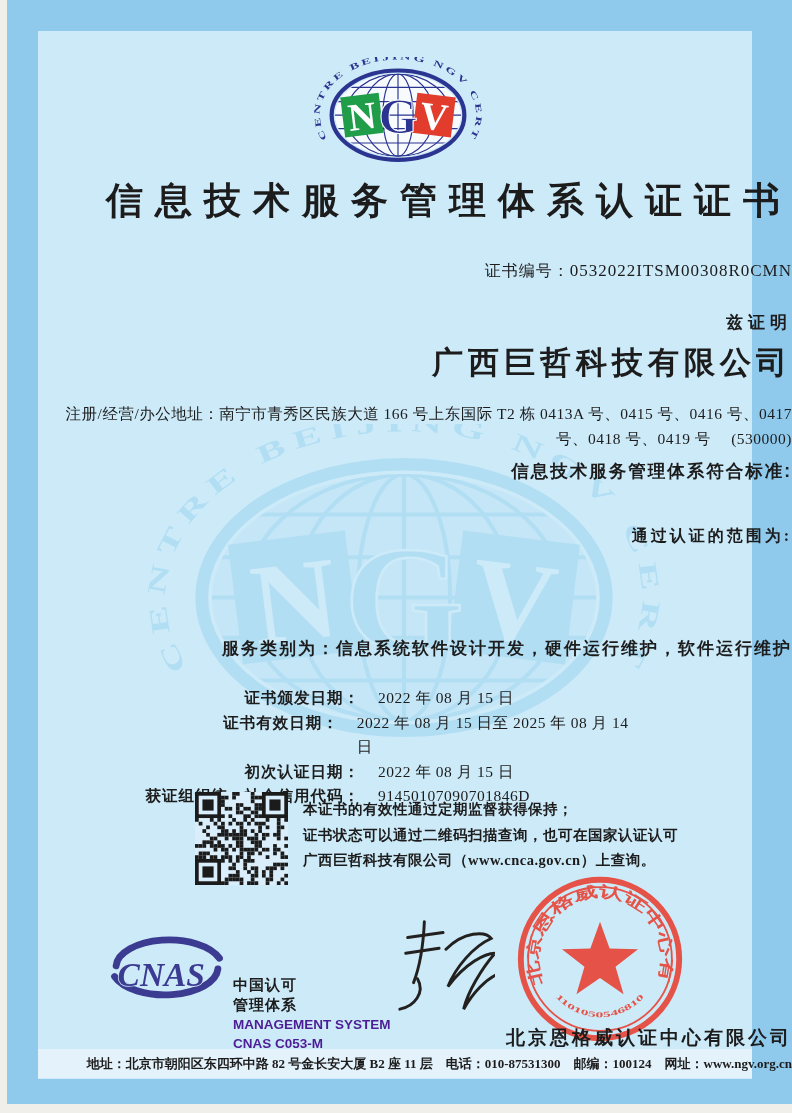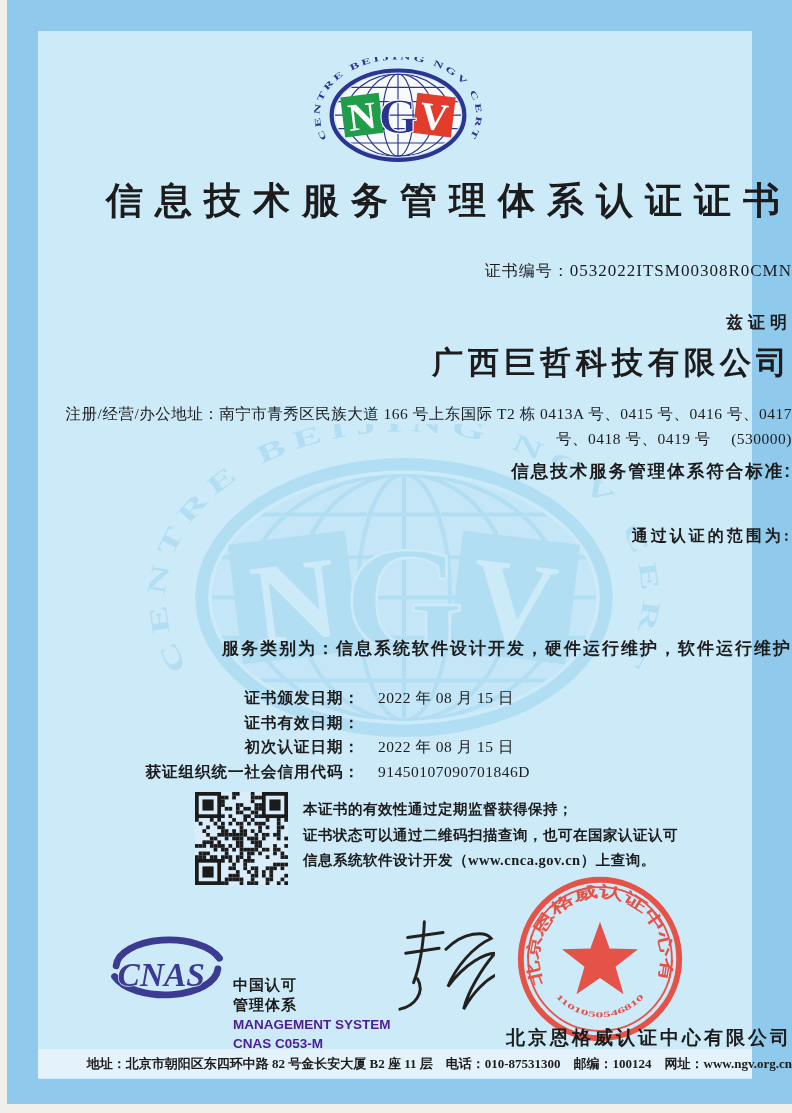--- a/index.html
+++ b/index.html
@@ -145,20 +145,21 @@
   <div class="abs ctr scopelabel">通过认证的范围为:</div>
   <div class="abs ctr scopeline scope3">服务类别为：信息系统软件设计开发，硬件运行维护，软件运行维护</div>
 
   <div class="abs dates">
     <div class="drow">
       <span class="dlab">证书颁发日期：</span>
       <span class="dval">2022 年 08 月 15 日</span>
     </div>
     <div class="drow">
       <span class="dlab">证书有效日期：</span>
+      <span class="dval">2022 年 08 月 15 日至 2025 年 08 月 14 日</span>
     </div>
     <div class="drow">
       <span class="dlab">初次认证日期：</span>
       <span class="dval">2022 年 08 月 15 日</span>
     </div>
     <div class="drow">
       <span class="dlab">获证组织统一社会信用代码：</span>
       <span class="dval">91450107090701846D</span>
     </div>
   </div>
@@ -382,21 +383,21 @@
           <rect x="80" y="8" width="12" height="12"></rect>
           <rect x="0" y="72" width="28" height="28"></rect>
           <rect fill="#d9eefa" x="4" y="76" width="20" height="20"></rect>
           <rect x="8" y="80" width="12" height="12"></rect>
         </g>
       </svg>
   </div>
   <div class="abs qrnotes">
     <div>本证书的有效性通过定期监督获得保持；</div>
     <div>证书状态可以通过二维码扫描查询，也可在国家认证认可</div>
-    <div>信息系统软件设计开发（www.cnca.gov.cn）上查询。</div>
+    <div>广西巨哲科技有限公司（www.cnca.gov.cn）上查询。</div>
   </div>
 
   <svg class="abs cnas-logo" viewBox="0 0 150 95">
     <path d="M 8,46 A 70,36 0 0 1 144,36" fill="none" stroke="#3c3b92" stroke-width="9" stroke-linecap="round"></path>
     <path d="M 142,50 A 70,36 0 0 1 6,60" fill="none" stroke="#3c3b92" stroke-width="9" stroke-linecap="round"></path>
     <text x="10" y="72" font-size="44" font-weight="bold" font-style="italic" fill="#3c3b92" style="paint-order:stroke" stroke="#cdeaf8" stroke-width="2">CNAS</text>
   </svg>
   <div class="abs cnas-text">
     <div class="cnas-cn">中国认可</div>
     <div class="cnas-cn">管理体系</div>

